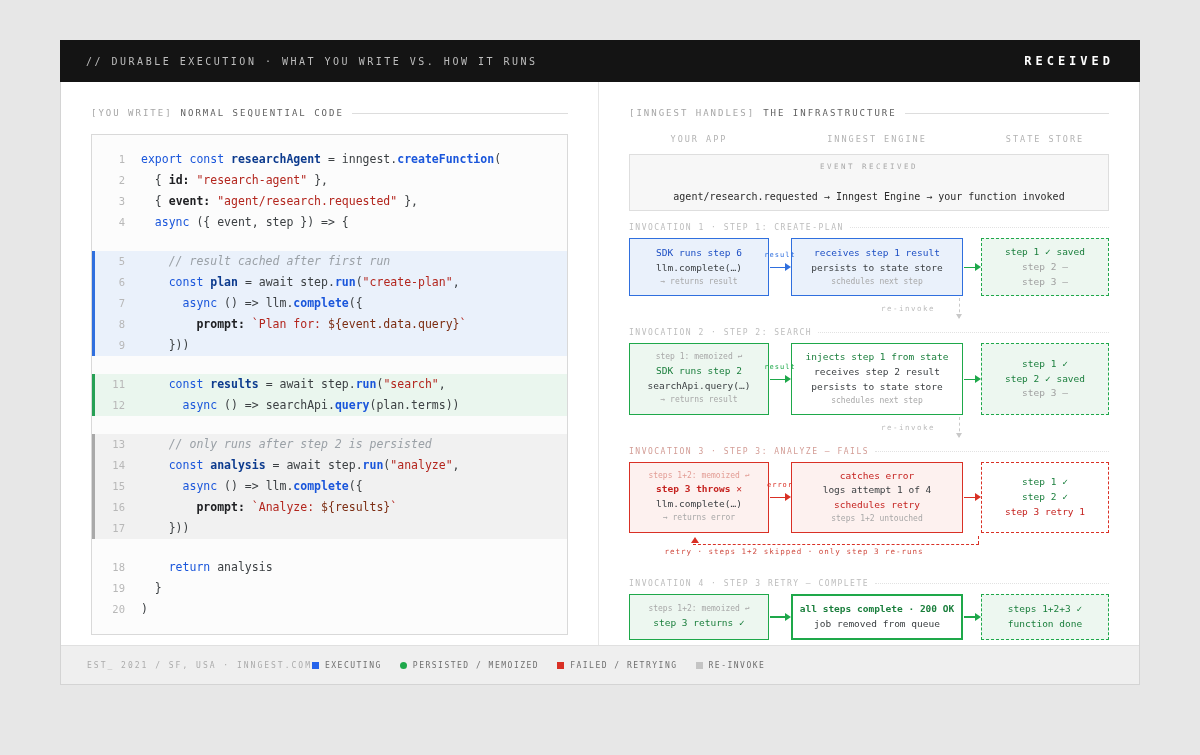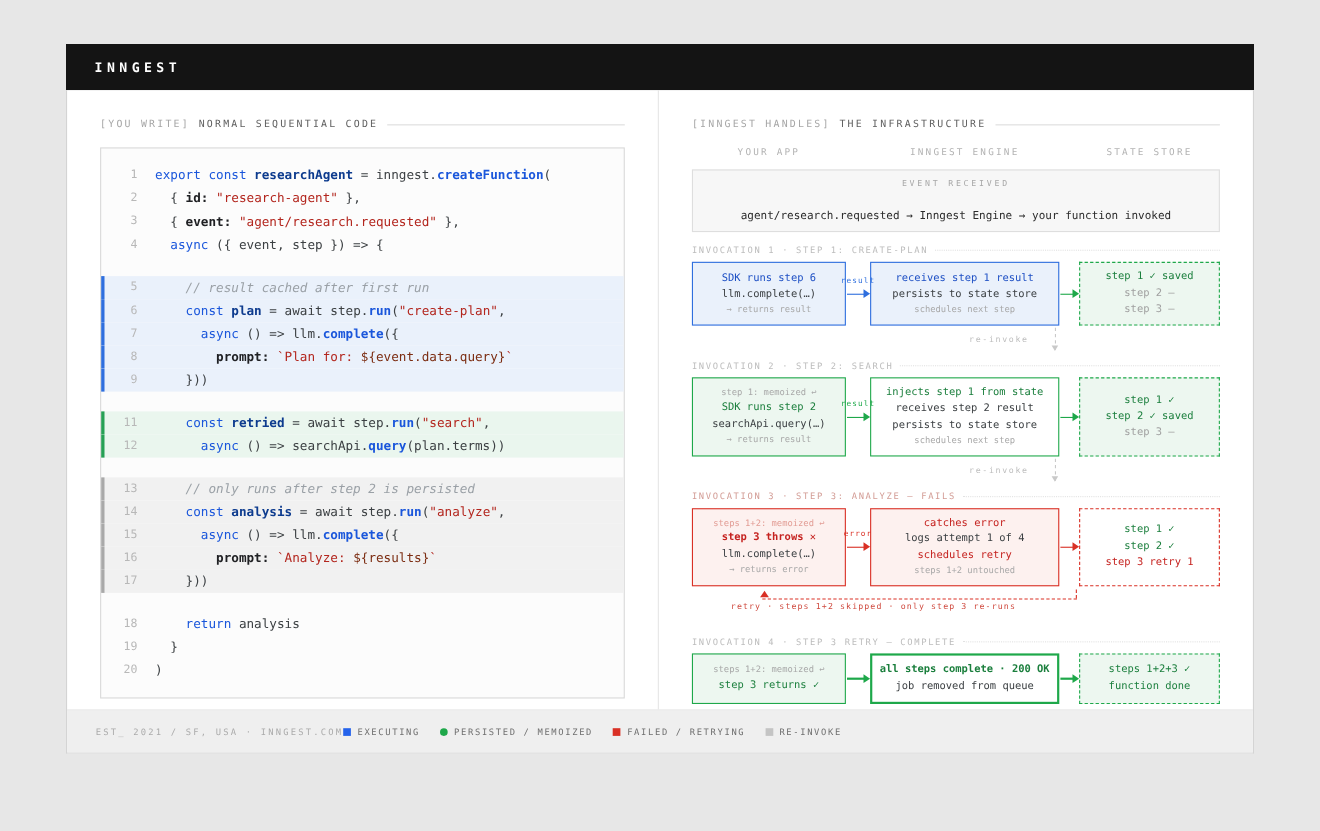--- a/index.html
+++ b/index.html
@@ -103,21 +103,22 @@
   .legend-item { display:flex; gap:6px; align-items:center; font-size:8px; letter-spacing:1.5px; color:#6f6f6f; }
   .chip { width:7px; height:7px; display:inline-block; }
   .chip.circle { border-radius:50%; }
 </style>
 </head>
 <body>
 
 <div class="frame">
 
   <div class="topbar">
-    <span class="brand">INNGEST</span>
+    <span class="topbar-left">// DURABLE EXECUTION · WHAT YOU WRITE VS. HOW IT RUNS</span>
+    <span class="brand">RECEIVED</span>
   </div>
 
   <div class="card">
     <div class="main">
 
       <div class="pane pane-left">
         <div class="pane-label">
           <span class="brkt">[YOU WRITE]</span>
           <span class="rest">NORMAL SEQUENTIAL CODE</span>
         </div>
@@ -126,21 +127,21 @@
             <div class="code-line"><span class="ln">2</span><span class="code-text"><span class="tk-p">  { </span><span class="tk-o">id:</span><span class="tk-p"> </span><span class="tk-s">"research-agent"</span><span class="tk-p"> },</span></span></div>
             <div class="code-line"><span class="ln">3</span><span class="code-text"><span class="tk-p">  { </span><span class="tk-o">event:</span><span class="tk-p"> </span><span class="tk-s">"agent/research.requested"</span><span class="tk-p"> },</span></span></div>
             <div class="code-line"><span class="ln">4</span><span class="code-text"><span class="tk-k">  async</span><span class="tk-p"> ({ event, step }) =&gt; {</span></span></div>
             <div class="code-gap"></div>
             <div class="code-line hl-blue"><span class="ln">5</span><span class="code-text"><span class="tk-c">    // result cached after first run</span></span></div>
             <div class="code-line hl-blue"><span class="ln">6</span><span class="code-text"><span class="tk-k">    const </span><span class="tk-n">plan</span><span class="tk-p"> = await step.</span><span class="tk-f">run</span><span class="tk-p">(</span><span class="tk-s">"create-plan"</span><span class="tk-p">,</span></span></div>
             <div class="code-line hl-blue"><span class="ln">7</span><span class="code-text"><span class="tk-k">      async</span><span class="tk-p"> () =&gt; llm.</span><span class="tk-f">complete</span><span class="tk-p">({</span></span></div>
             <div class="code-line hl-blue"><span class="ln">8</span><span class="code-text"><span class="tk-p">        </span><span class="tk-o">prompt:</span><span class="tk-p"> </span><span class="tk-t">`Plan for: </span><span class="tk-i">${event.data.query}</span><span class="tk-t">`</span></span></div>
             <div class="code-line hl-blue"><span class="ln">9</span><span class="code-text"><span class="tk-p">    }))</span></span></div>
             <div class="code-gap"></div>
-            <div class="code-line hl-green"><span class="ln">11</span><span class="code-text"><span class="tk-k">    const </span><span class="tk-n">retried</span><span class="tk-p"> = await step.</span><span class="tk-f">run</span><span class="tk-p">(</span><span class="tk-s">"search"</span><span class="tk-p">,</span></span></div>
+            <div class="code-line hl-green"><span class="ln">11</span><span class="code-text"><span class="tk-k">    const </span><span class="tk-n">results</span><span class="tk-p"> = await step.</span><span class="tk-f">run</span><span class="tk-p">(</span><span class="tk-s">"search"</span><span class="tk-p">,</span></span></div>
             <div class="code-line hl-green"><span class="ln">12</span><span class="code-text"><span class="tk-k">      async</span><span class="tk-p"> () =&gt; searchApi.</span><span class="tk-f">query</span><span class="tk-p">(plan.terms))</span></span></div>
             <div class="code-gap"></div>
             <div class="code-line hl-gray"><span class="ln">13</span><span class="code-text"><span class="tk-c">    // only runs after step 2 is persisted</span></span></div>
             <div class="code-line hl-gray"><span class="ln">14</span><span class="code-text"><span class="tk-k">    const </span><span class="tk-n">analysis</span><span class="tk-p"> = await step.</span><span class="tk-f">run</span><span class="tk-p">(</span><span class="tk-s">"analyze"</span><span class="tk-p">,</span></span></div>
             <div class="code-line hl-gray"><span class="ln">15</span><span class="code-text"><span class="tk-k">      async</span><span class="tk-p"> () =&gt; llm.</span><span class="tk-f">complete</span><span class="tk-p">({</span></span></div>
             <div class="code-line hl-gray"><span class="ln">16</span><span class="code-text"><span class="tk-p">        </span><span class="tk-o">prompt:</span><span class="tk-p"> </span><span class="tk-t">`Analyze: </span><span class="tk-i">${results}</span><span class="tk-t">`</span></span></div>
             <div class="code-line hl-gray"><span class="ln">17</span><span class="code-text"><span class="tk-p">    }))</span></span></div>
             <div class="code-gap"></div>
             <div class="code-line"><span class="ln">18</span><span class="code-text"><span class="tk-k">    return </span><span class="tk-p">analysis</span></span></div>
             <div class="code-line"><span class="ln">19</span><span class="code-text"><span class="tk-p">  }</span></span></div>

